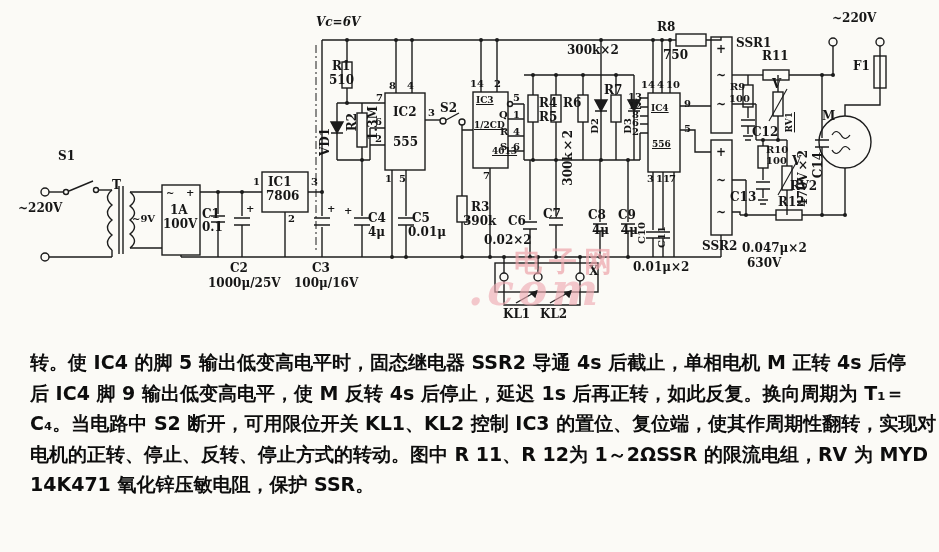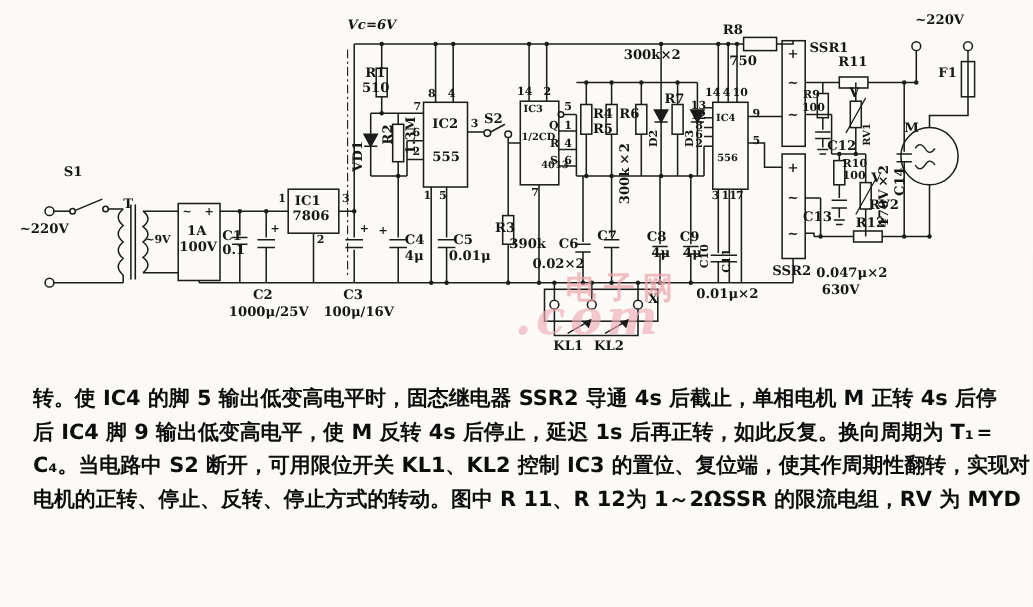--- a/index.html
+++ b/index.html
@@ -1,20 +1,20 @@
 <!DOCTYPE html>
 <html><head>
 <meta charset="utf-8">
 <style>
   html,body{margin:0;padding:0;background:#e8e6e2;}
   .wrap{position:relative;width:939px;height:552px;background:#fbfaf6;overflow:hidden;
         font-family:"DejaVu Serif",serif;}
   .L{position:absolute;font:700 12px/1 "DejaVu Serif",serif;color:#161616;white-space:nowrap;}
   .P{font-size:10px;}
-  .S{font-size:9px;}
+  .S{font-size:9px;text-decoration:underline;}
   .it{font-style:italic;}
   .V{writing-mode:vertical-rl;transform:rotate(180deg);}
   svg{position:absolute;left:0;top:0;}
   .wm{position:absolute;white-space:nowrap;pointer-events:none;}
   .wm1{left:386px;top:242px;font:900 52px/1 "DejaVu Sans",sans-serif;font-style:italic;color:rgba(231,141,151,.8);}
   .wm2{left:468px;top:268px;font:700 44px/1 "DejaVu Serif",serif;font-style:italic;color:rgba(238,172,180,.65);letter-spacing:4px;}
   .wm3{left:514px;top:248px;font:700 28px/1 "DejaVu Sans",sans-serif;color:rgba(236,162,170,.7);letter-spacing:7px;}
   .para{position:absolute;left:30px;top:347px;width:908px;color:#0d0d0d;
         font:700 19px/30.5px "DejaVu Sans",sans-serif;}
   .para div{height:30.5px;overflow:hidden;}
@@ -251,21 +251,21 @@
 <span class="L P" style="left:375px;top:134px">2</span>
 <span class="L P" style="left:428px;top:108px">3</span>
 <span class="L P" style="left:385px;top:174px">1</span>
 <span class="L P" style="left:399px;top:174px">5</span>
 <span class="L" style="left:440px;top:102px">S2</span>
 <span class="L P" style="left:344px;top:206px">+</span>
 <span class="L" style="left:368px;top:212px">C4</span>
 <span class="L" style="left:368px;top:226px">4μ</span>
 <span class="L" style="left:412px;top:212px">C5</span>
 <span class="L" style="left:408px;top:226px">0.01μ</span>
-<span class="L" style="left:450px;top:201px">R3</span>
+<span class="L" style="left:471px;top:201px">R3</span>
 <span class="L" style="left:463px;top:215px">390k</span>
 
 <span class="L S" style="left:476px;top:96px">IC3</span>
 <span class="L S" style="left:474px;top:121px">1/2CD</span>
 <span class="L S" style="left:492px;top:147px">4013</span>
 <span class="L P" style="left:470px;top:79px">14</span>
 <span class="L P" style="left:494px;top:79px">2</span>
 <span class="L P" style="left:513px;top:93px">5</span>
 <span class="L P" style="left:499px;top:110px">Q</span>
 <span class="L P" style="left:513px;top:110px">1</span>
@@ -343,15 +343,16 @@
 <span class="L" style="left:822px;top:110px">M</span>
 
 <span class="wm wm2">.com</span>
 <span class="wm wm3">电子网</span>
 
 <div class="para">
   <div>转。使 IC4 的脚 5 输出低变高电平时，固态继电器 SSR2 导通 4s 后截止，单相电机 M 正转 4s 后停止。1s</div>
   <div>后 IC4 脚 9 输出低变高电平，使 M 反转 4s 后停止，延迟 1s 后再正转，如此反复。换向周期为 T₁＝0.7R₂·</div>
   <div>C₄。当电路中 S2 断开，可用限位开关 KL1、KL2 控制 IC3 的置位、复位端，使其作周期性翻转，实现对</div>
   <div>电机的正转、停止、反转、停止方式的转动。图中 R 11、R 12为 1～2ΩSSR 的限流电组，RV 为 MYD－</div>
+  <div>14K471 氧化锌压敏电阻，保护 SSR。</div>
 </div>
 
 </div>
 
 </body></html>

